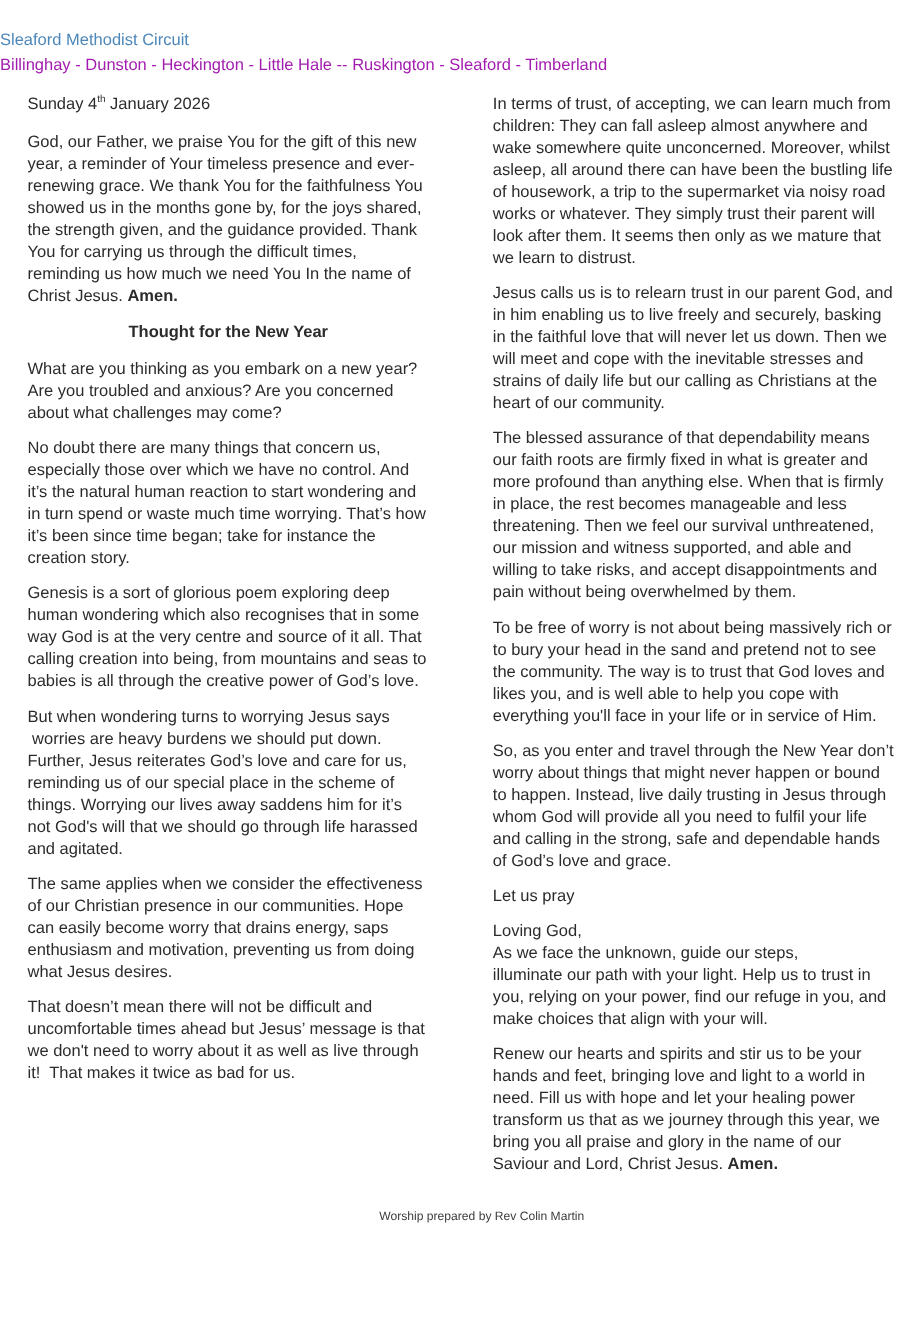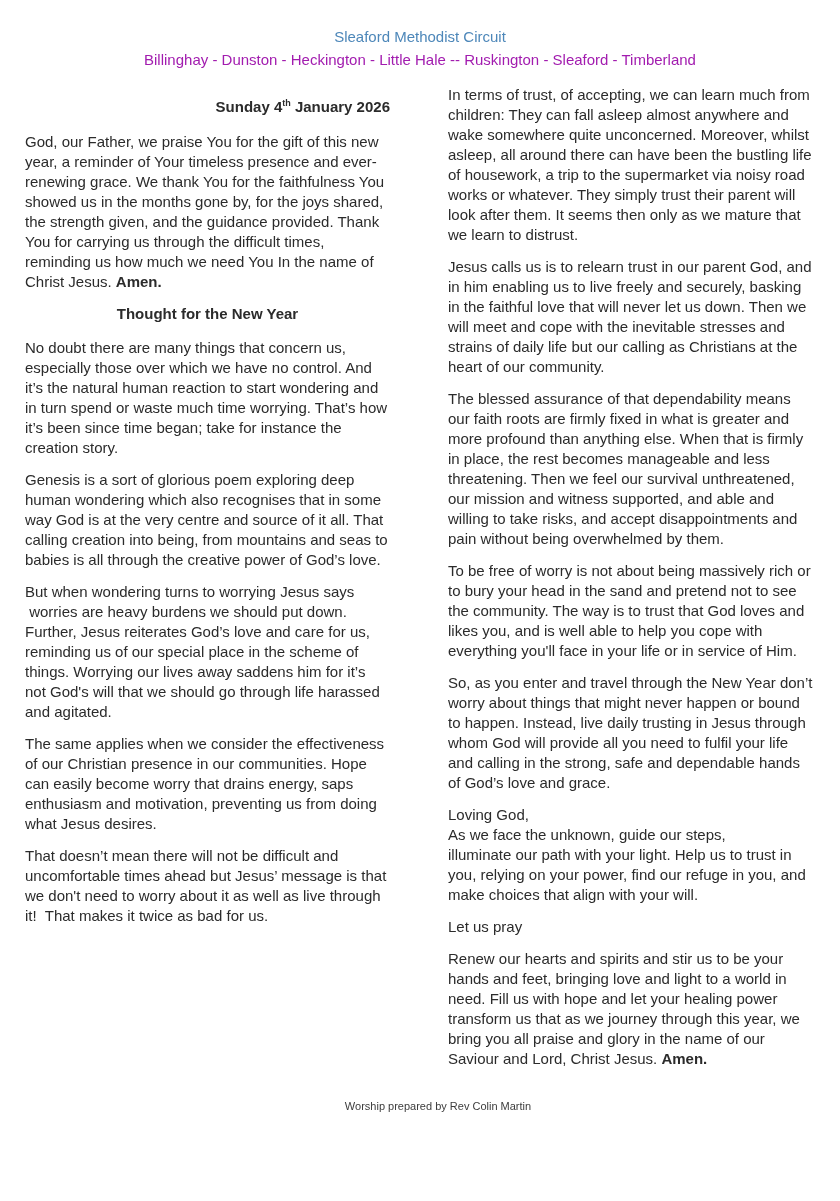--- a/index.html
+++ b/index.html
@@ -8,41 +8,41 @@
     background: #ffffff;
     font-family: "Liberation Sans", sans-serif;
     color: #2b2b2b;
   }
   .page {
     position: relative;
     width: 840px; height: 1201px;
     background: #ffffff;
     overflow: hidden;
   }
-  .header { padding-top: 27px; text-align: center; }
+  .header { padding-top: 27px; text-align: left; }
   .header-title { font-size: 15px; line-height: 19px; color: #4d87b9; }
   .header-sub   { font-size: 15px; line-height: 19px; color: #a21caf; margin-top: 4px; }
   .columns {
     display: flex;
     margin: 16px 25px 0 25px;
     gap: 58px;
   }
   .col {
     width: 365px;
     font-size: 15px;
     line-height: 20px;
   }
   .para {
     margin: 0 0 12px 0;
     white-space: pre-wrap;
   }
   .date-heading {
-    font-weight: bold;
-    text-align: right;
-    margin: 12px 0 15px 0;
+    font-weight: normal;
+    text-align: left;
+    margin: 0 0 15px 0;
   }
   .date-heading sup {
     font-size: 9px;
     vertical-align: super;
     line-height: 0;
   }
   .read-heading {
     font-weight: bold;
     margin: 0 0 13px 0;
   }
@@ -76,38 +76,39 @@
   <div class="columns">
 
     <div class="col">
       <div class="date-heading"><span>Sunday 4</span><sup>th</sup><span> January 2026</span></div>
 
       <p class="para"><span>God, our Father, we praise You for the gift of this new year, a reminder of Your timeless presence and ever-renewing grace. We thank You for the faithfulness You showed us in the months gone by, for the joys shared, the strength given, and the guidance provided. Thank You for carrying us through the difficult times, reminding us how much we need You In the name of Christ Jesus. </span><span class="bold">Amen.</span></p>
 
 
       <p class="section-heading">Thought for the New Year</p>
 
+      <p class="para">What are you thinking as you embark on a new year? Are you troubled and anxious? Are you concerned about what challenges may come?</p>
       <p class="para">No doubt there are many things that concern us, especially those over which we have no control. And it’s the natural human reaction to start wondering and in turn spend or waste much time worrying. That’s how it’s been since time began; take for instance the creation story.</p>
       <p class="para">Genesis is a sort of glorious poem exploring deep human wondering which also recognises that in some way God is at the very centre and source of it all. That calling creation into being, from mountains and seas to babies is all through the creative power of God’s love.</p>
       <p class="para">But when wondering turns to worrying Jesus says
  worries are heavy burdens we should put down. Further, Jesus reiterates God’s love and care for us, reminding us of our special place in the scheme of things. Worrying our lives away saddens him for it’s not God's will that we should go through life harassed and agitated.</p>
       <p class="para">The same applies when we consider the effectiveness of our Christian presence in our communities. Hope can easily become worry that drains energy, saps enthusiasm and motivation, preventing us from doing what Jesus desires.</p>
       <p class="para">That doesn’t mean there will not be difficult and uncomfortable times ahead but Jesus’ message is that we don't need to worry about it as well as live through it!  That makes it twice as bad for us.</p>
     </div>
 
     <div class="col">
       <p class="para">In terms of trust, of accepting, we can learn much from children: They can fall asleep almost anywhere and wake somewhere quite unconcerned. Moreover, whilst asleep, all around there can have been the bustling life of housework, a trip to the supermarket via noisy road works or whatever. They simply trust their parent will look after them. It seems then only as we mature that we learn to distrust.</p>
       <p class="para">Jesus calls us is to relearn trust in our parent God, and in him enabling us to live freely and securely, basking in the faithful love that will never let us down. Then we will meet and cope with the inevitable stresses and strains of daily life but our calling as Christians at the heart of our community.</p>
       <p class="para">The blessed assurance of that dependability means our faith roots are firmly fixed in what is greater and more profound than anything else. When that is firmly in place, the rest becomes manageable and less threatening. Then we feel our survival unthreatened, our mission and witness supported, and able and willing to take risks, and accept disappointments and pain without being overwhelmed by them.</p>
       <p class="para">To be free of worry is not about being massively rich or to bury your head in the sand and pretend not to see the community. The way is to trust that God loves and likes you, and is well able to help you cope with everything you'll face in your life or in service of Him.</p>
       <p class="para">So, as you enter and travel through the New Year don’t worry about things that might never happen or bound to happen. Instead, live daily trusting in Jesus through whom God will provide all you need to fulfil your life and calling in the strong, safe and dependable hands of God’s love and grace.</p>
+      <p class="para">Let us pray</p>
       <p class="para">Loving God,
 As we face the unknown, guide our steps,
 illuminate our path with your light. Help us to trust in you, relying on your power, find our refuge in you, and make choices that align with your will.</p>
-      <p class="para">Let us pray</p>
 
       <p class="para"><span>Renew our hearts and spirits and stir us to be your hands and feet, bringing love and light to a world in need. Fill us with hope and let your healing power transform us that as we journey through this year, we bring you all praise and glory in the name of our Saviour and Lord, Christ Jesus. </span><span class="bold">Amen.</span></p>
     </div>
 
   </div>
 
   <div class="footer">Worship prepared by Rev Colin Martin</div>
 
 </div>
 

